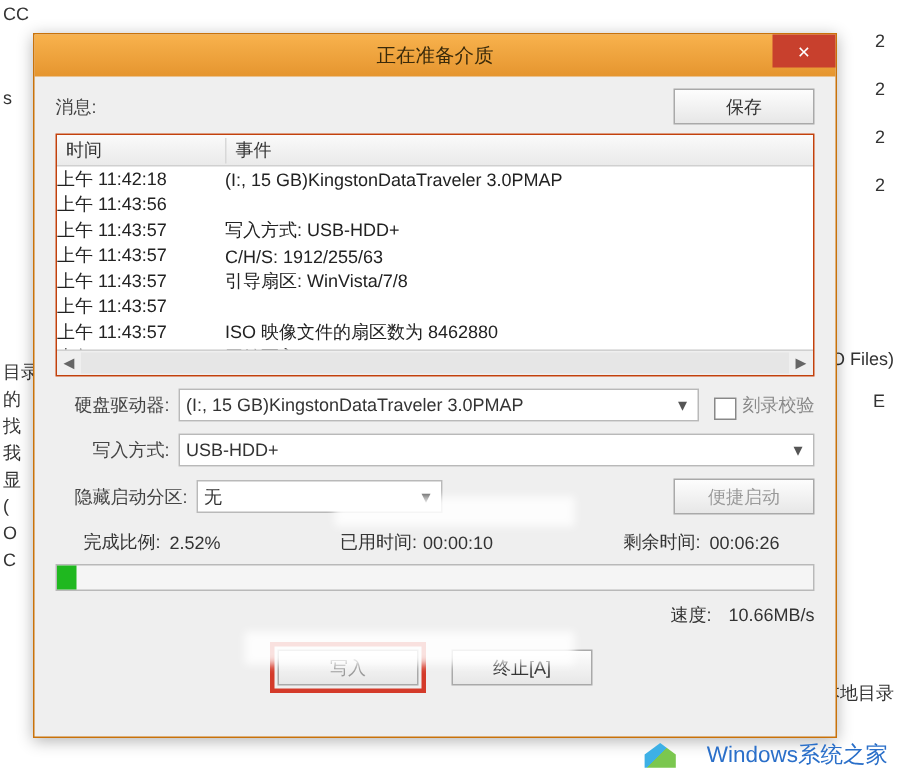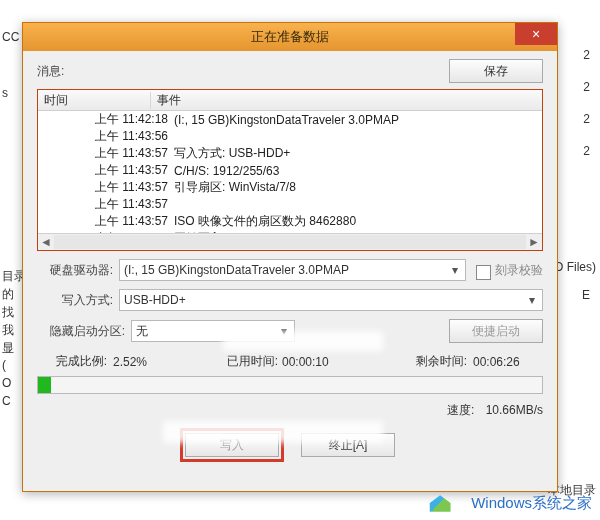--- a/index.html
+++ b/index.html
@@ -14,21 +14,20 @@
   }
   .backdrop {
     position: absolute;
     inset: 0;
     background: #fff;
   }
   .backdrop .stray {
     position: absolute;
     color: #333;
     font-size: 12px;
-    margin-top: 28px;
   }
   .dialog {
     position: absolute;
     left: 22px;
     top: 22px;
     width: 534px;
     height: 468px;
     background: #efefef;
     border: 1px solid #c9720a;
     box-shadow: 0 2px 10px rgba(0,0,0,.3);
@@ -93,21 +92,21 @@
     border-bottom: 1px solid #d0d0d0;
     font-size: 12px;
     color: #333;
     height: 20px;
     align-items: center;
   }
   .log-head .col-time { width: 106px; padding-left: 6px; border-right:1px solid #d8d8d8;}
   .log-head .col-event { flex: 1; padding-left: 6px; }
   .log-body { font-size: 12px; color: #222; }
   .log-row { display: flex; height: 17px; align-items: center; white-space: nowrap; }
-  .log-row .t { width: 106px; padding-left: 24px; text-align: right; }
+  .log-row .t { width: 106px; padding-left: 0; }
   .log-row .e { flex: 1; padding-left: 6px; }
   .hscroll {
     height: 16px;
     background: #efefef;
     border-top: 1px solid #d0d0d0;
     position: absolute;
     left:0; right:0; bottom:0;
     display:flex; align-items:center;
   }
   .hscroll .arrow { width:16px;height:14px;display:flex;align-items:center;justify-content:center;color:#666;}
@@ -183,21 +182,21 @@
   <span class="stray" style="left:2px;top:294px">我</span>
   <span class="stray" style="left:2px;top:312px">显</span>
   <span class="stray" style="left:2px;top:330px">(</span>
   <span class="stray" style="left:2px;top:348px">O</span>
   <span class="stray" style="left:2px;top:366px">C</span>
   <span class="stray" style="right:4px;top:454px">本地目录</span>
 </div>
 
 <div class="dialog">
   <div class="titlebar">
-    <span>正在准备数据</span>
+    <span>正在准备介质</span>
     <div class="close">
       <span>×</span>
     </div>
   </div>
 
   <div class="content">
 
     <div class="msg-row">
       <span class="label">消息:</span>
       <span class="spacer"></span>

